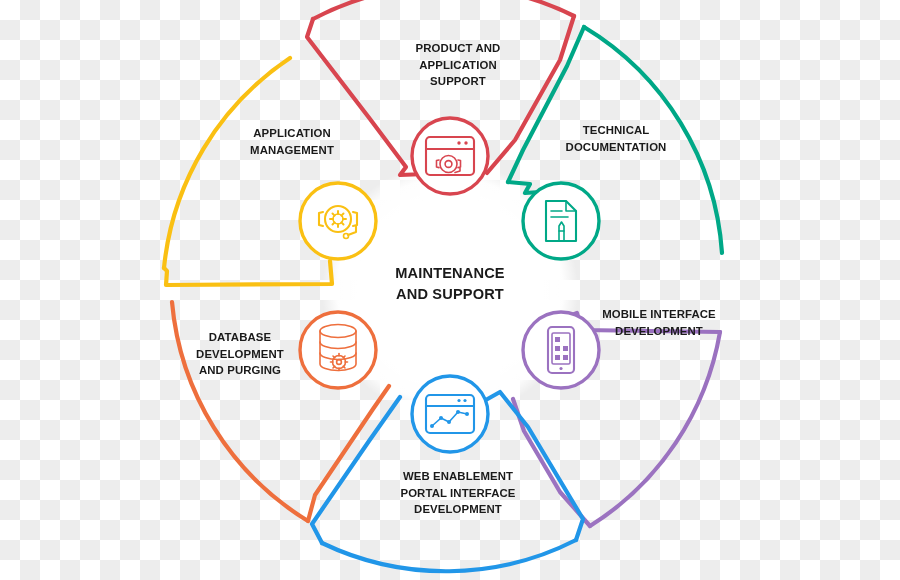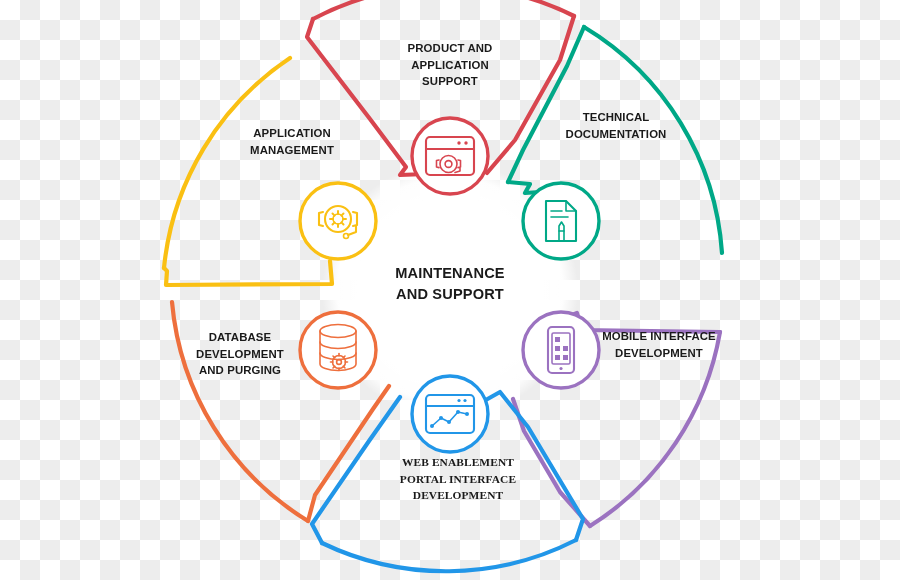--- a/index.html
+++ b/index.html
@@ -232,31 +232,31 @@
         <path class="icon-stroke" d="M 353 212 l 4 1 l 0 12 l -4 1"></path>
         <path class="icon-stroke" d="M 356 226 l 0 6 l -8 3"></path>
         <circle class="icon-stroke-thin" cx="346" cy="236" r="2.5"></circle>
       </g>
     </g>
   </svg>
 
   <div class="center-label">MAINTENANCE
 AND SUPPORT</div>
 
-  <div class="seg-label" style="left:385px; top:40px; width:130px;">PRODUCT AND
+  <div class="seg-label" style="left:393px; top:40px; width:130px;">PRODUCT AND
 APPLICATION
 SUPPORT</div>
 
-  <div class="seg-label" style="left:548px; top:109px; width:136px;">TECHNICAL
+  <div class="seg-label" style="left:548px; top:122px; width:136px;">TECHNICAL
 DOCUMENTATION</div>
 
-  <div class="seg-label" style="left:588px; top:328px; width:142px;">MOBILE INTERFACE
+  <div class="seg-label" style="left:588px; top:306px; width:142px;">MOBILE INTERFACE
 DEVELOPMENT</div>
 
-  <div class="seg-label" style="left:384px; top:454px; width:148px;font-family:Liberation Serif, serif;">WEB ENABLEMENT
+  <div class="seg-label" style="left:384px; top:468px; width:148px;">WEB ENABLEMENT
 PORTAL INTERFACE
 DEVELOPMENT</div>
 
   <div class="seg-label" style="left:178px; top:329px; width:124px;">DATABASE
 DEVELOPMENT
 AND PURGING</div>
 
   <div class="seg-label" style="left:230px; top:125px; width:124px;">APPLICATION
 MANAGEMENT</div>
 

